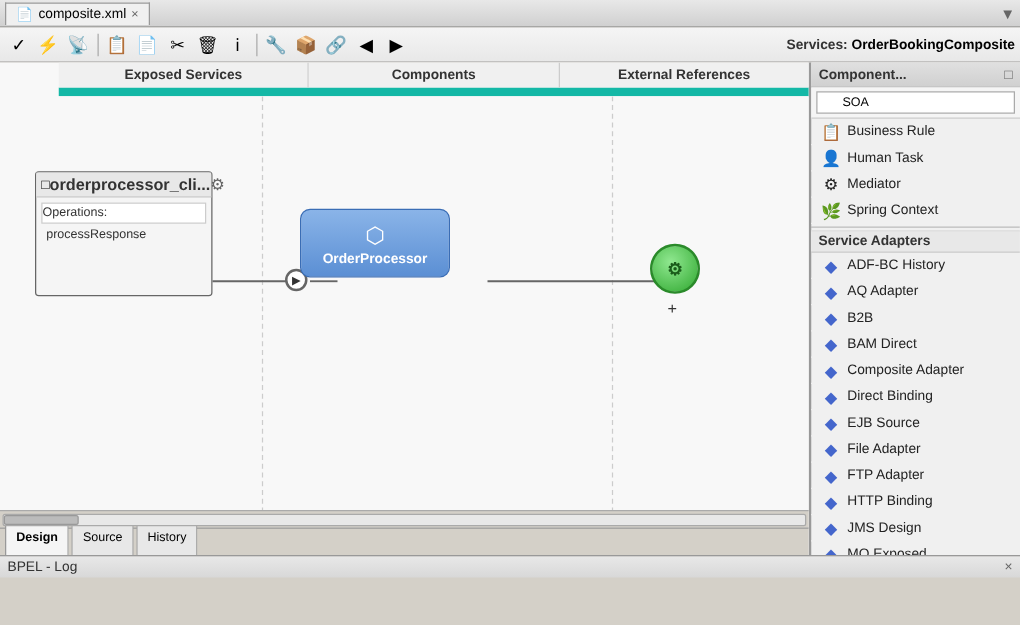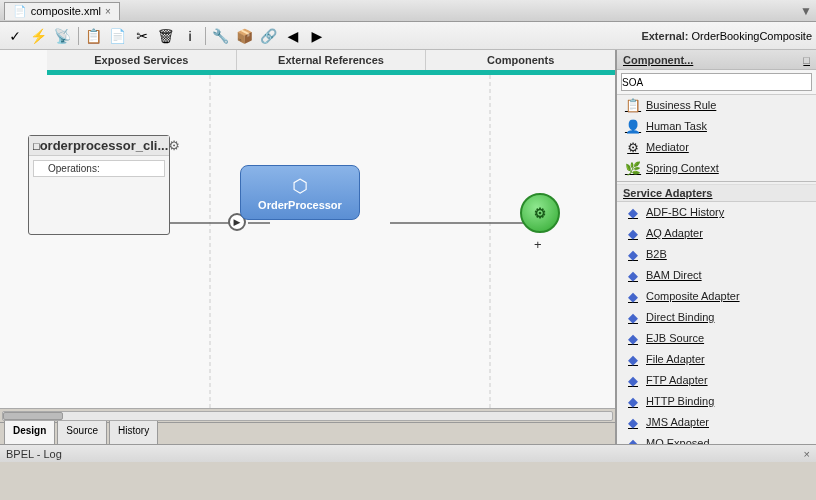--- a/index.html
+++ b/index.html
@@ -24,34 +24,34 @@
       background: linear-gradient(to bottom, #f5f5f5, #e8e8e8);
       border-bottom: 1px solid #bbb; height: 28px; padding: 0 4px; gap: 2px;
     }
     .toolbar-btn {
       width: 22px; height: 22px; border: 1px solid transparent; background: transparent;
       cursor: pointer; display: flex; align-items: center; justify-content: center;
       font-size: 14px; border-radius: 2px;
     }
     .toolbar-sep { width: 1px; height: 18px; background: #aaa; margin: 0 2px; }
     .toolbar-label { margin-left: auto; font-size: 11px; color: #333; font-weight: bold; }
-    .composite-name { color: #000; font-weight: normal; }
+    .composite-name { color: #000; font-weight: bold; }
 
     
     .main-area {
       display: flex; height: calc(500px - 22px - 28px - 22px - 16px - 18px);
     }
 
     
     .composite-editor {
       flex: 1; display: flex; flex-direction: column; border-right: 1px solid #999;
       background: #f8f8f8; position: relative; overflow: hidden;
     }
     .composite-header {
-      display: flex; border-bottom: 5px solid #14b8a6; margin-left: 47px;
+      display: flex; border-bottom: 7px solid #14b8a6; margin-left: 47px;
     }
     .composite-section {
       flex: 1; text-align: center; padding: 4px; font-size: 11px; font-weight: bold;
       color: #333; border-right: 1px solid #ccc; background: #f0f0f0;
     }
     .composite-section:last-child { border-right: none; }
 
     .canvas-area {
       flex: 1; position: relative; background: #f8f8f8; overflow: hidden;
     }
@@ -62,21 +62,21 @@
       border: 1px solid #666; background: #f5f5f5;
       width: 142px; min-height: 100px; border-radius: 3px;
     }
     .bpel-header {
       display: flex; align-items: center; justify-content: space-between;
       padding: 2px 4px; background: #e8e8e8; border-bottom: 1px solid #ccc;
     }
     .bpel-title { font-size: 13px; color: #333; font-weight: bold; }
     .gear-icon { font-size: 13px; color: #666; }
     .bpel-operations { padding: 4px; }
-    .ops-label { font-size: 10px; color: #333; border: 1px solid #ccc; background: #fff; padding: 2px 14px; margin-bottom: 2px; }
+    .ops-label { font-size: 10px; color: #333; border: 1px solid #ccc; background: #fff; padding: 2px 0; margin-bottom: 2px; }
     .ops-item { font-size: 10px; color: #333; padding: 1px 4px; }
 
     
     .order-processor {
       position: absolute; left: 240px; top: 90px;
       background: linear-gradient(to bottom, #8ab4e8, #5b8fd4);
       border: 1px solid #3a6db5; border-radius: 8px;
       width: 120px; height: 55px;
       display: flex; align-items: center; justify-content: center;
       flex-direction: column; gap: 2px;
@@ -86,37 +86,37 @@
     
     .ext-ref-icon {
       position: absolute; left: 510px; top: 100px;
       width: 40px; height: 40px; border-radius: 50%;
       border: 2px solid #2a8a2a; background: radial-gradient(circle at 40% 35%, #90e890, #30a830);
       display: flex; align-items: center; justify-content: center;
     }
 
     
     .component-panel {
-      width: 200px; display: flex; flex-direction: column;
-      background: #f0f0f0; border-left: 1px solid #999; text-decoration: underline;
+      width: 168px; display: flex; flex-direction: column;
+      background: #f0f0f0; border-left: 1px solid #999;
     }
     .panel-title-bar {
       display: flex; align-items: center; justify-content: space-between;
       background: linear-gradient(to bottom, #e0e0e0, #d0d0d0);
       border-bottom: 1px solid #bbb; padding: 2px 6px; height: 20px;
     }
     .panel-title { font-size: 11px; font-weight: bold; color: #333; }
     .panel-btn { font-size: 11px; color: #666; cursor: pointer; border: none; background: none; }
 
     .search-bar {
       padding: 3px 4px; border-bottom: 1px solid #ccc; background: #f5f5f5;
     }
     .search-input {
       width: 100%; height: 18px; border: 1px solid #aaa; font-size: 10px;
-      padding: 1px 0; background: #fff;
+      padding: 1px 20px; background: #fff;
     }
 
     .palette-list { flex: 1; overflow-y: auto; }
     .palette-section-header {
       padding: 2px 6px; font-size: 11px; font-weight: bold; color: #333;
       background: #e8e8e8; border-bottom: 1px solid #ccc;
       border-top: 1px solid #ddd;
     }
     .palette-item {
       display: flex; align-items: center; gap: 5px;
@@ -189,33 +189,33 @@
   <button class="toolbar-btn">✂</button>
   <button class="toolbar-btn">🗑</button>
   <button class="toolbar-btn">ℹ</button>
   <div class="toolbar-sep"></div>
   <button class="toolbar-btn">🔧</button>
   <button class="toolbar-btn">📦</button>
   <button class="toolbar-btn">🔗</button>
   <button class="toolbar-btn">◀</button>
   <button class="toolbar-btn">▶</button>
   <div class="toolbar-label">
-    <span>External:</span>
+    <span>Services:</span>
     <span class="composite-name">OrderBookingComposite</span>
   </div>
 </div>
 
 <div class="main-area">
 
   <div class="composite-editor">
 
     <div class="composite-header">
       <div class="composite-section">Exposed Services</div>
+      <div class="composite-section">Components</div>
       <div class="composite-section">External References</div>
-      <div class="composite-section">Components</div>
     </div>
 
     <div class="canvas-area">
 
       <svg class="canvas-svg">
 
         <line x1="210" y1="0" x2="210" y2="400" stroke="#ccc" stroke-width="1" stroke-dasharray="4,3"></line>
         <line x1="490" y1="0" x2="490" y2="400" stroke="#ccc" stroke-width="1" stroke-dasharray="4,3"></line>
 
         <line x1="170" y1="148" x2="236" y2="148" stroke="#666" stroke-width="1.5"></line>
@@ -227,20 +227,21 @@
       </svg>
 
       <div class="bpel-component">
         <div class="bpel-header">
           <span style="font-size:11px;">□</span>
           <span class="bpel-title">orderprocessor_cli...</span>
           <span class="gear-icon">⚙</span>
         </div>
         <div class="bpel-operations">
           <div class="ops-label">Operations:</div>
+          <div class="ops-item">processResponse</div>
         </div>
       </div>
 
       <div style="position:absolute; left:228px; top:138px; width:18px; height:18px; border-radius:50%; background:white; border:2px solid #666; display:flex; align-items:center; justify-content:center;">
         <span style="font-size:9px; color:#333;">▶</span>
       </div>
 
       <div class="order-processor">
         <div style="font-size:18px; color:#fff;">⬡</div>
         <div class="order-processor-label">OrderProcessor</div>
@@ -330,21 +331,21 @@
       <div class="palette-item">
         <span class="palette-item-icon" style="color:#4466cc;">◆</span>
         <span>FTP Adapter</span>
       </div>
       <div class="palette-item">
         <span class="palette-item-icon" style="color:#4466cc;">◆</span>
         <span>HTTP Binding</span>
       </div>
       <div class="palette-item">
         <span class="palette-item-icon" style="color:#4466cc;">◆</span>
-        <span>JMS Adapter</span>
+        <span>JMS Design</span>
       </div>
       <div class="palette-item">
         <span class="palette-item-icon" style="color:#4466cc;">◆</span>
         <span>MQ Exposed</span>
       </div>
 
     </div>
   </div>
 </div>
 

